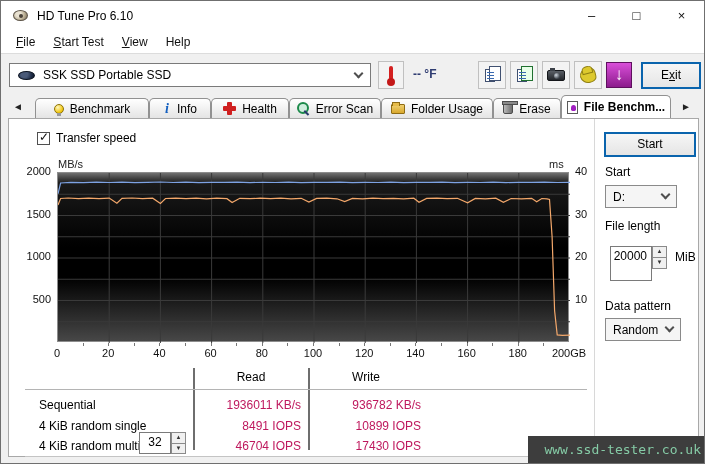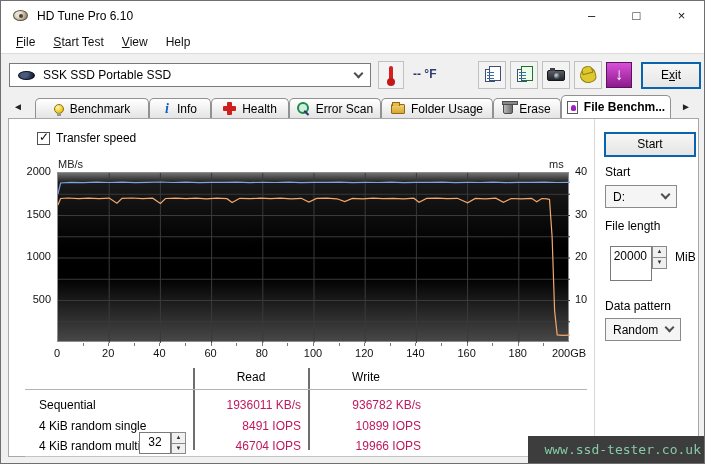--- a/index.html
+++ b/index.html
@@ -327,21 +327,21 @@
       <div class="val" style="left:184px; top:300px; width:108px;">8491 IOPS</div>
       <div class="val" style="left:299px; top:300px; width:113px;">10899 IOPS</div>
 
       <div class="row-label" style="top:320px;">4 KiB random multi</div>
       <div class="numbox" style="left:130px; top:313px; width:32px; height:22px; text-align:center; padding-right:0;">32</div>
       <div class="spin" style="left:162px; top:313px; height:22px;">
         <div class="sp">▲</div>
         <div class="sp">▼</div>
       </div>
       <div class="val" style="left:184px; top:320px; width:108px;">46704 IOPS</div>
-      <div class="val" style="left:299px; top:320px; width:113px;">19966 IOPS</div>
+      <div class="val" style="left:299px; top:320px; width:113px;">17430 IOPS</div>
 
       <div class="bottom-line"></div>
     </div>
   </div>
 
   <div class="watermark">www.ssd-tester.co.uk</div>
 
 </div>
 
 </body></html>

